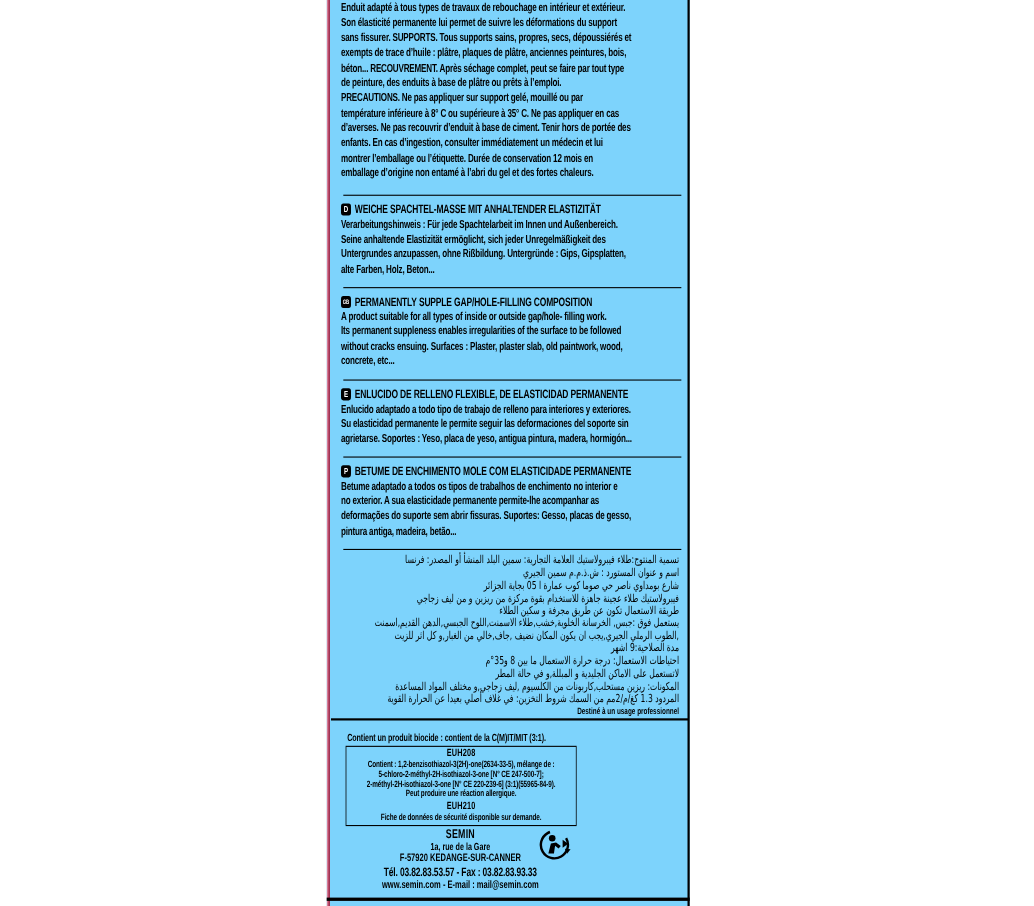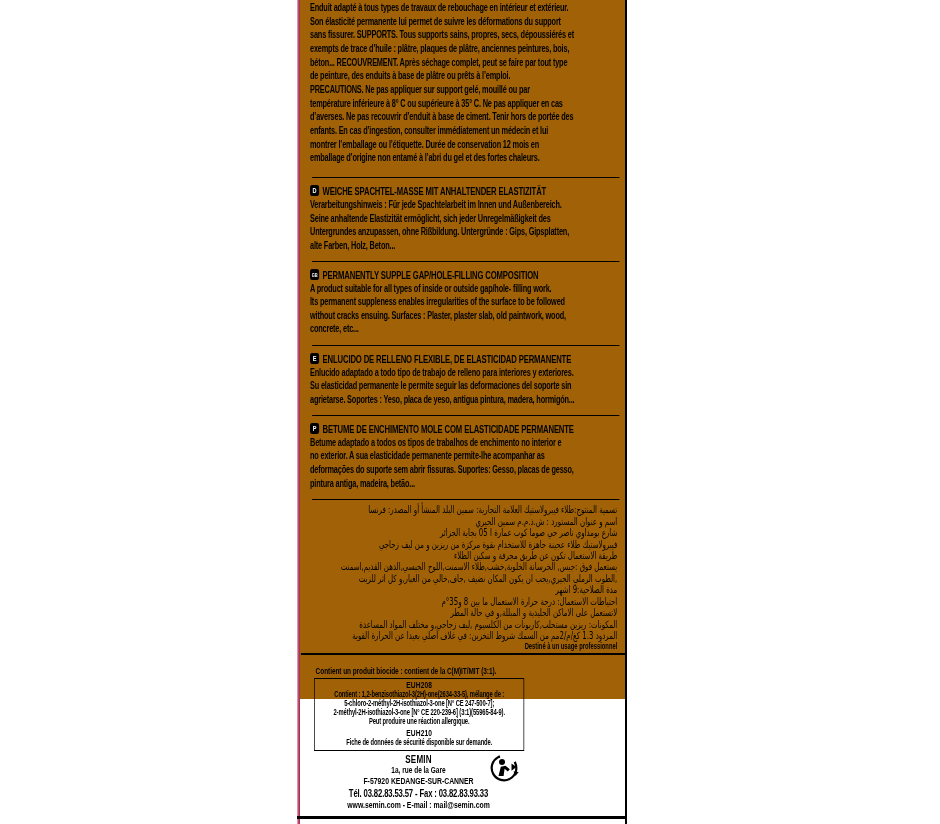--- a/index.html
+++ b/index.html
@@ -1,19 +1,19 @@
 <!DOCTYPE html>
 <html><head>
 <meta charset="utf-8">
 <style>
   html,body{margin:0;padding:0;}
   body{width:940px;height:824px;background:#ffffff;overflow:hidden;
        font-family:"Liberation Sans",sans-serif;color:#000;}
   .page{position:relative;width:940px;height:824px;background:#fff;}
-  .label{position:absolute;left:297px;top:0;width:330px;height:699px;background:#a16207;}
+  .label{position:absolute;left:297px;top:0;width:330px;height:824px;background:#7dd3fc;}
   .edge-stripe{position:absolute;left:0;top:0;width:3px;height:824px;
        background:linear-gradient(to right,#f0c6d4 0%,#c75a78 35%,#93294a 100%);}
   .right-border{position:absolute;right:0;top:0;width:2.2px;height:824px;background:#000;}
   .bottom-border{position:absolute;left:0;top:816px;right:0;height:2.5px;background:#000;}
   .content{position:absolute;left:13px;top:0;width:445px;transform:scaleX(0.70);
        transform-origin:0 0;}
   .sec{padding:0;}
   .french{padding-top:1px;}
   .ln{font-size:10.5px;font-weight:bold;letter-spacing:-0.25px;line-height:13.65px;
        white-space:nowrap;}

